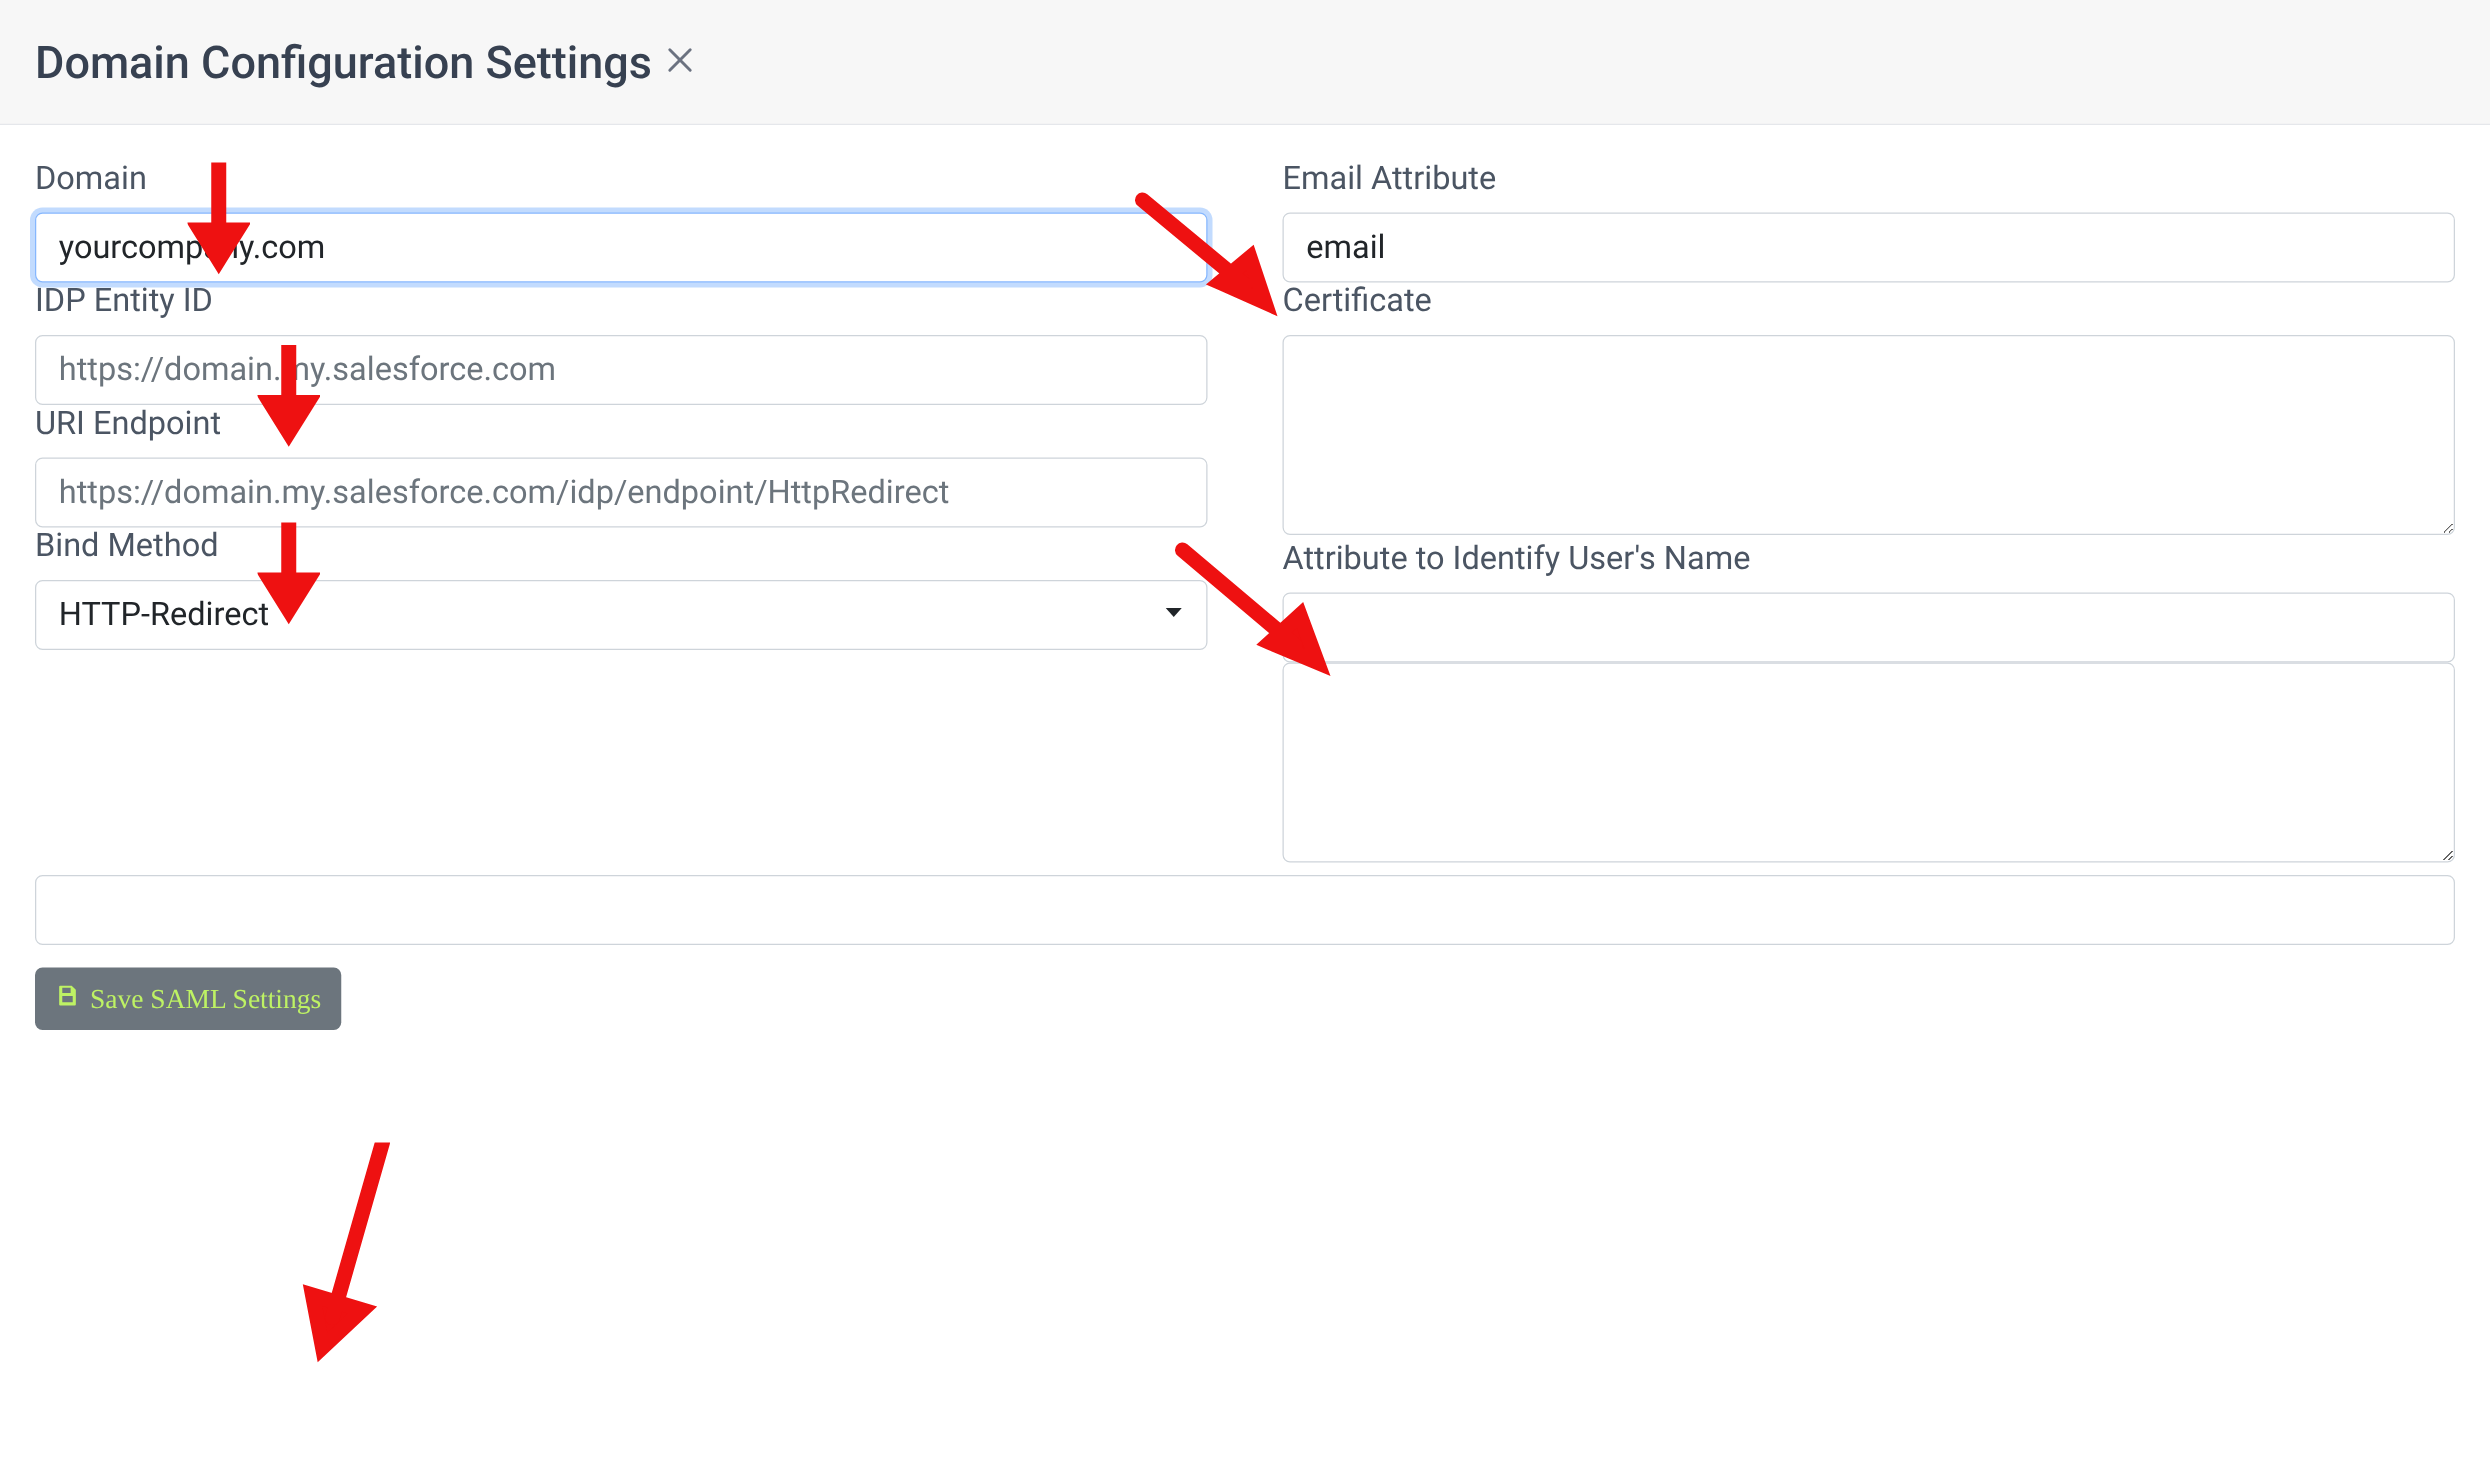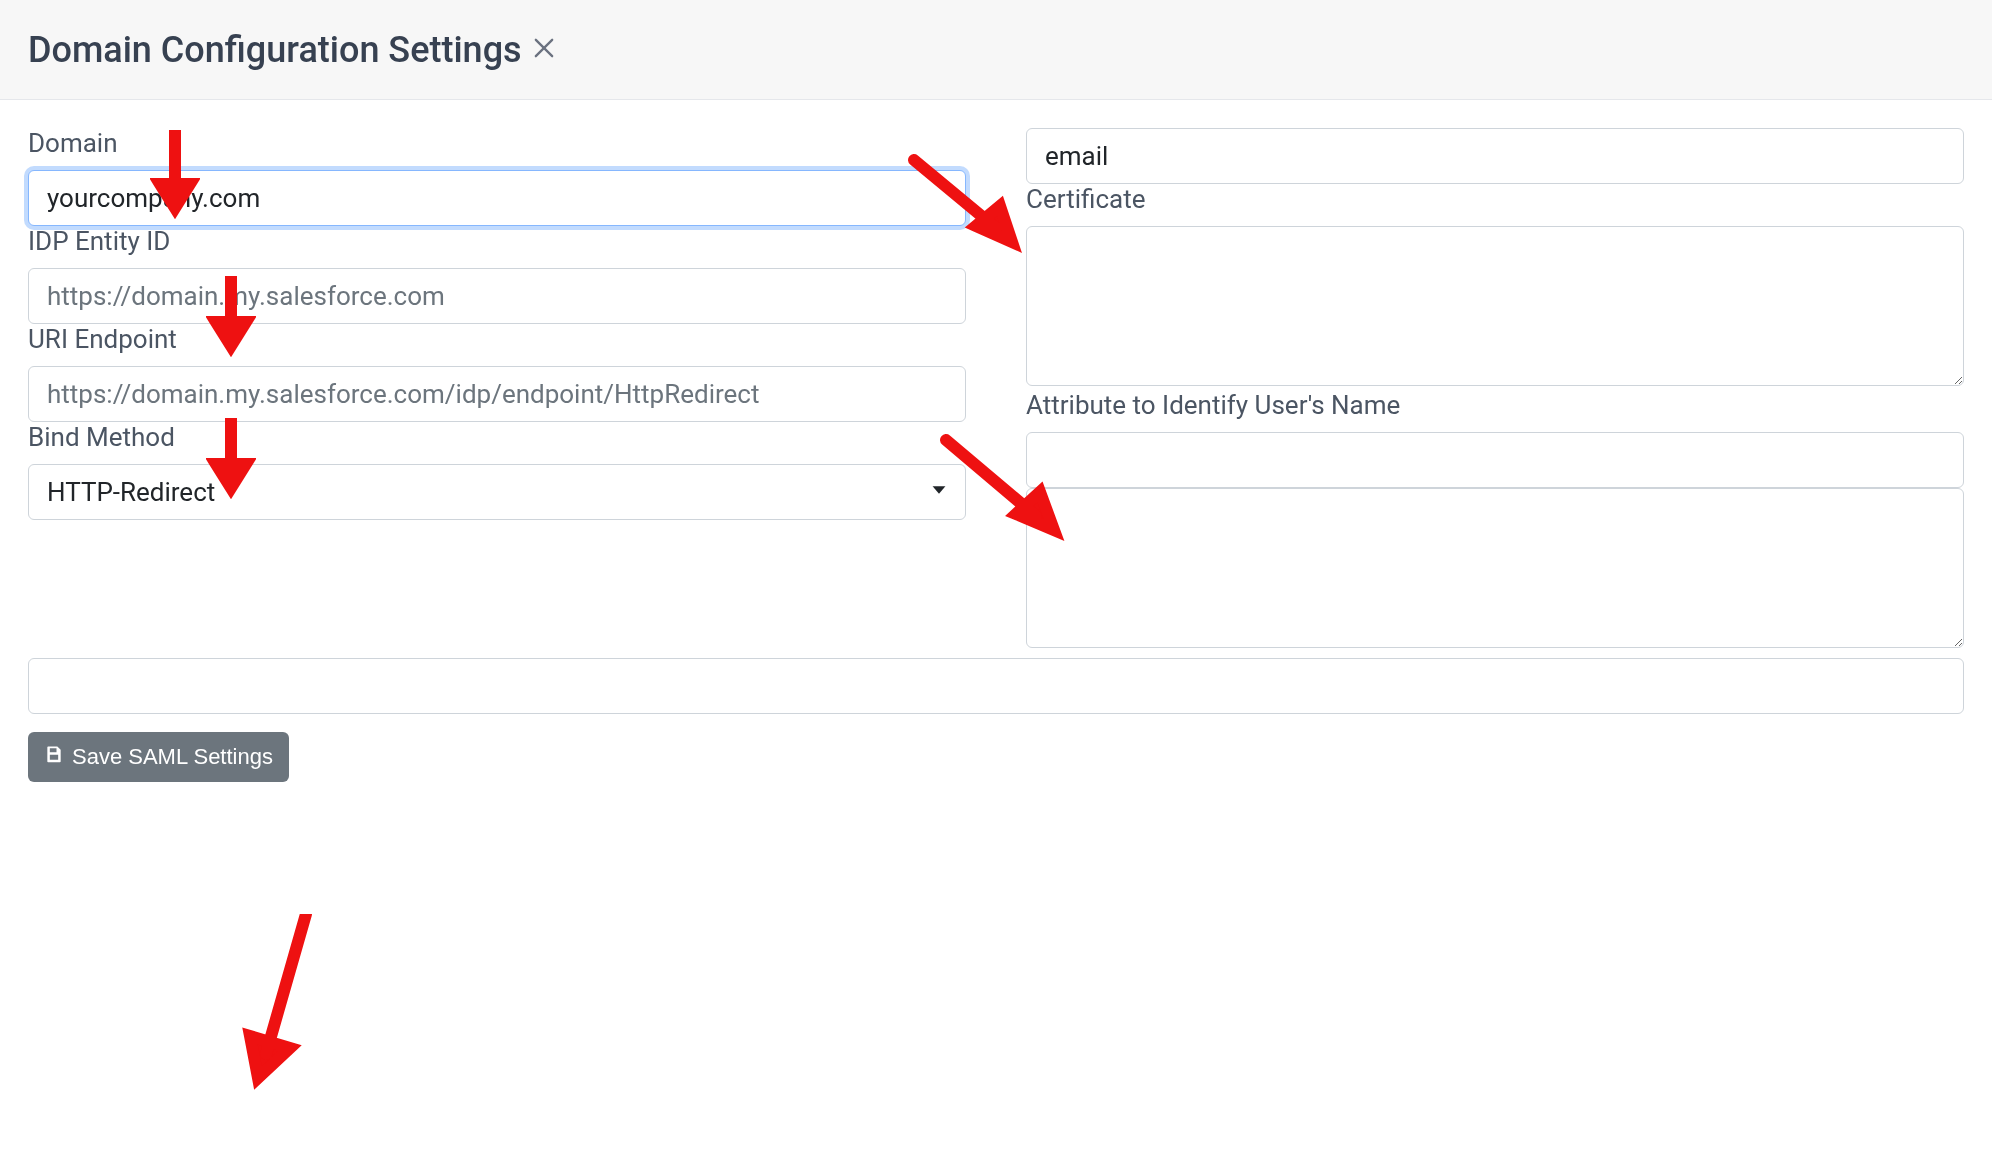--- a/index.html
+++ b/index.html
@@ -94,26 +94,27 @@
   }
   .select-wrap .chev svg { width:22px; height:22px; }
 
   .full-field { margin-top:6px; }
 
   .save-btn {
     display:inline-flex;
     align-items:center;
     gap:8px;
     background:#6c757d;
-    color:#ffffff;
+    color:#bef264;
     border:none;
     border-radius:6px;
     padding:12px 16px;
     font-size:22px;
     cursor:pointer;
+    font-family:Liberation Serif, serif;
   }
   .save-btn svg { width:20px; height:20px; }
 
   
   .arrow { position:absolute; pointer-events:none; }
   .arrow svg { display:block; }
   .red { fill:#e11; stroke:#e11; }
 </style>
 </head>
 <body>
@@ -164,20 +165,21 @@
                 </svg>
             </span>
           </div>
         </div>
 
       </div>
 
       <div class="col">
 
         <div class="field">
+          <label class="label">Email Attribute</label>
           <input type="text" value="email" style="">
         </div>
 
         <div class="field">
           <label class="label">Certificate</label>
           <textarea class="ta-cert" placeholder="" style=""></textarea>
         </div>
 
         <div class="field">
           <label class="label">Attribute to Identify User's Name</label>

